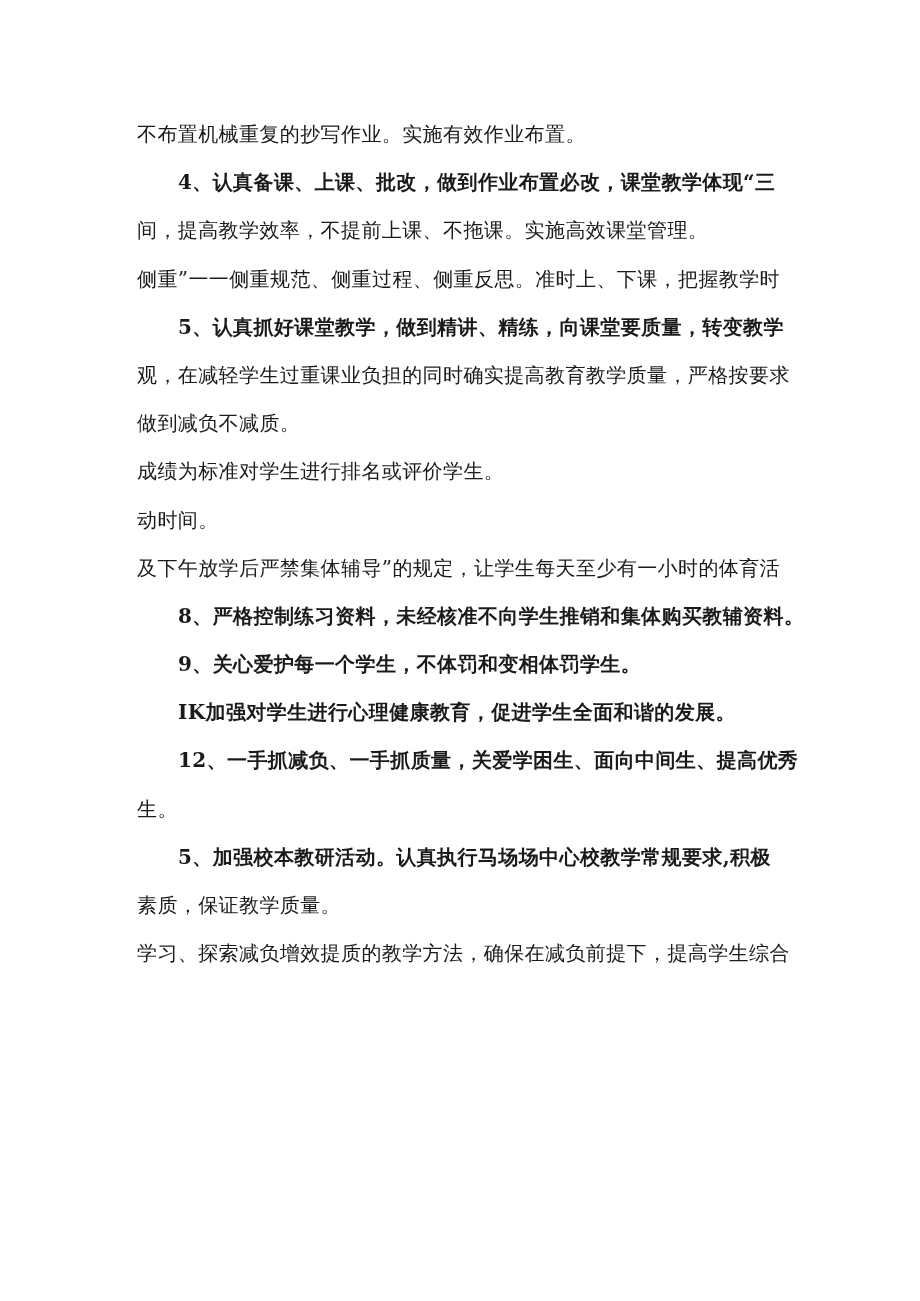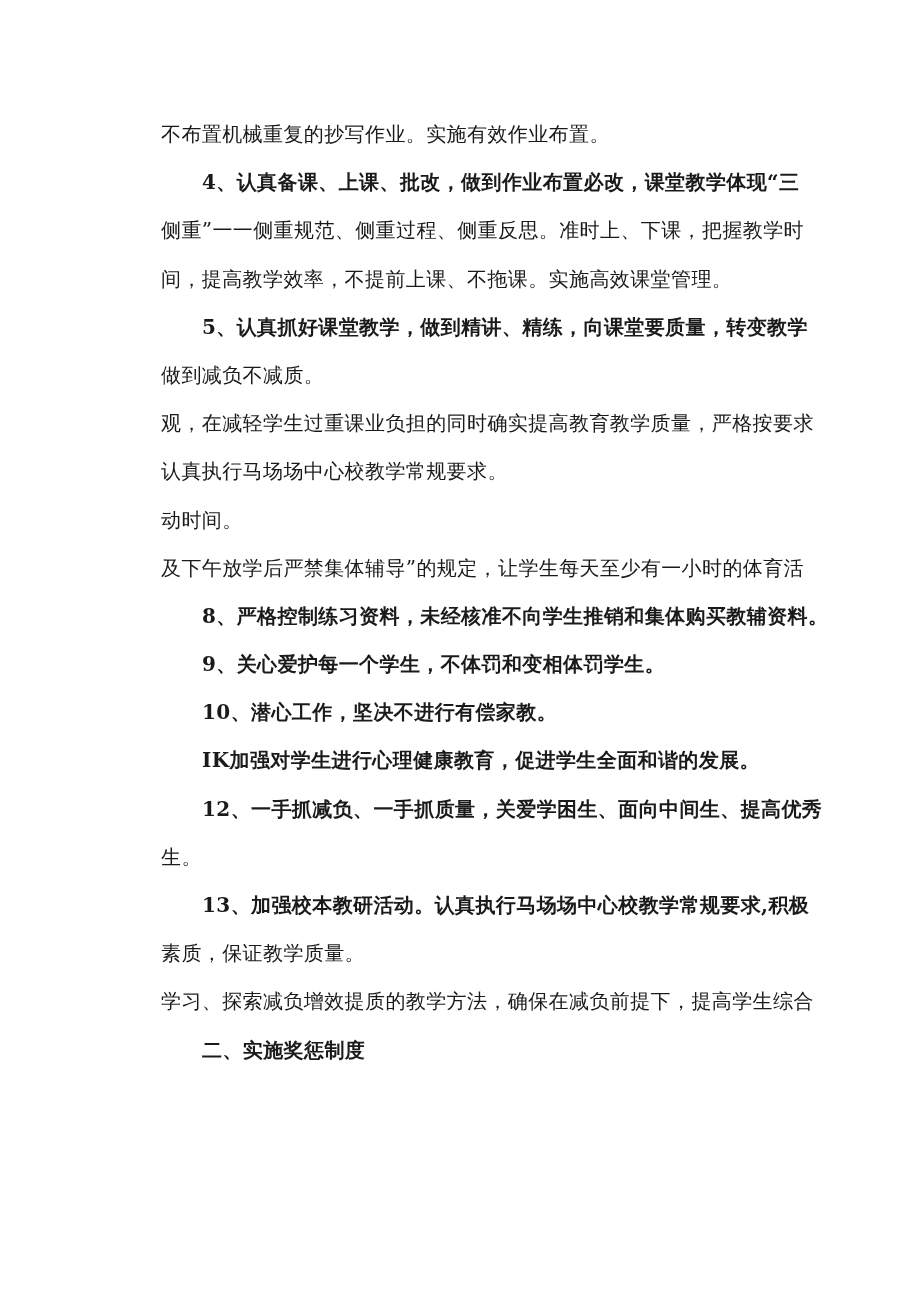--- a/index.html
+++ b/index.html
@@ -14,53 +14,50 @@
     background: #ffffff;
     overflow: hidden;
     font-family: "DejaVu Serif", "Liberation Serif", serif;
     color: #1a1a1a;
   }
   .textblock {
     position: absolute;
     left: 137px;
     top: 110px;
     width: 720px;
-    margin-left: 24px;
   }
   .line {
     font-size: 20px;
     letter-spacing: 0.4px;
     line-height: 48.2px;
     height: 48.2px;
     white-space: nowrap;
   }
   .line.indent {
     padding-left: 41px;
     font-weight: bold;
   }
 </style>
 </head>
 <body>
 
 <div class="page">
   <div class="textblock">
     <div class="line">不布置机械重复的抄写作业。实施有效作业布置。</div>
     <div class="line indent">4、认真备课、上课、批改，做到作业布置必改，课堂教学体现“三</div>
+    <div class="line">间，提高教学效率，不提前上课、不拖课。实施高效课堂管理。</div>
     <div class="line">侧重”一一侧重规范、侧重过程、侧重反思。准时上、下课，把握教学时</div>
-    <div class="line">间，提高教学效率，不提前上课、不拖课。实施高效课堂管理。</div>
     <div class="line indent">5、认真抓好课堂教学，做到精讲、精练，向课堂要质量，转变教学</div>
+    <div class="line">观，在减轻学生过重课业负担的同时确实提高教育教学质量，严格按要求</div>
     <div class="line">做到减负不减质。</div>
-    <div class="line">观，在减轻学生过重课业负担的同时确实提高教育教学质量，严格按要求</div>
-    <div class="line">认真执行马场场中心校教学常规要求。</div>
+    <div class="line">成绩为标准对学生进行排名或评价学生。</div>
     <div class="line">动时间。</div>
     <div class="line">及下午放学后严禁集体辅导”的规定，让学生每天至少有一小时的体育活</div>
     <div class="line indent">8、严格控制练习资料，未经核准不向学生推销和集体购买教辅资料。</div>
     <div class="line indent">9、关心爱护每一个学生，不体罚和变相体罚学生。</div>
-    <div class="line indent">10、潜心工作，坚决不进行有偿家教。</div>
     <div class="line indent">IK加强对学生进行心理健康教育，促进学生全面和谐的发展。</div>
     <div class="line indent">12、一手抓减负、一手抓质量，关爱学困生、面向中间生、提高优秀</div>
     <div class="line">生。</div>
-    <div class="line indent">13、加强校本教研活动。认真执行马场场中心校教学常规要求,积极</div>
+    <div class="line indent">5、加强校本教研活动。认真执行马场场中心校教学常规要求,积极</div>
     <div class="line">素质，保证教学质量。</div>
     <div class="line">学习、探索减负增效提质的教学方法，确保在减负前提下，提高学生综合</div>
-    <div class="line indent">二、实施奖惩制度</div>
   </div>
 </div>
 
 </body></html>

